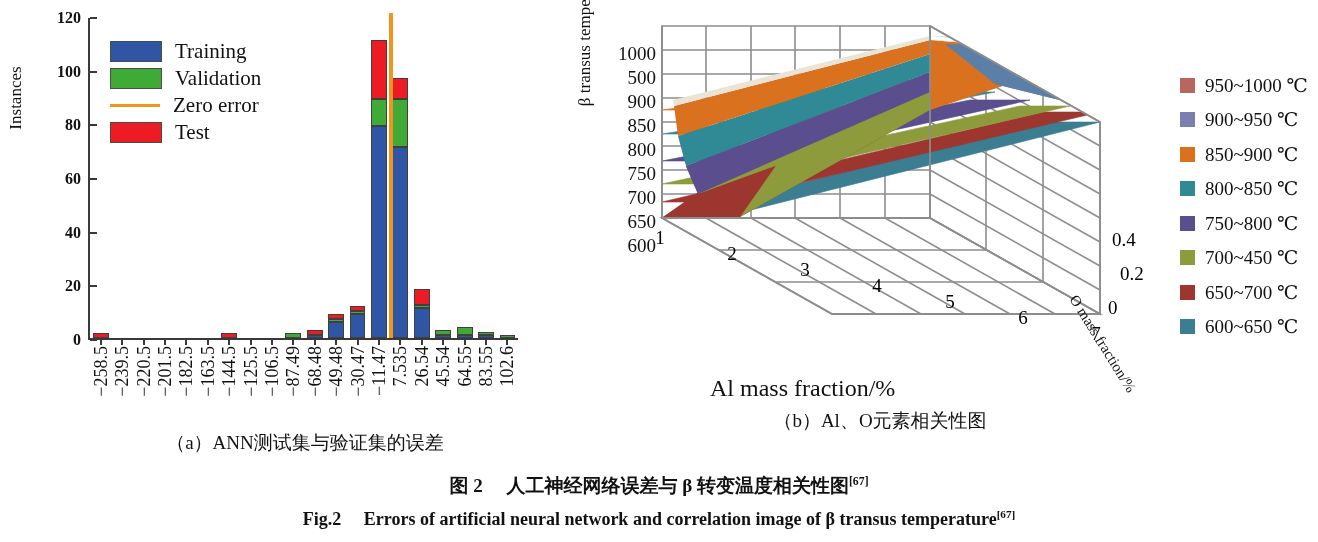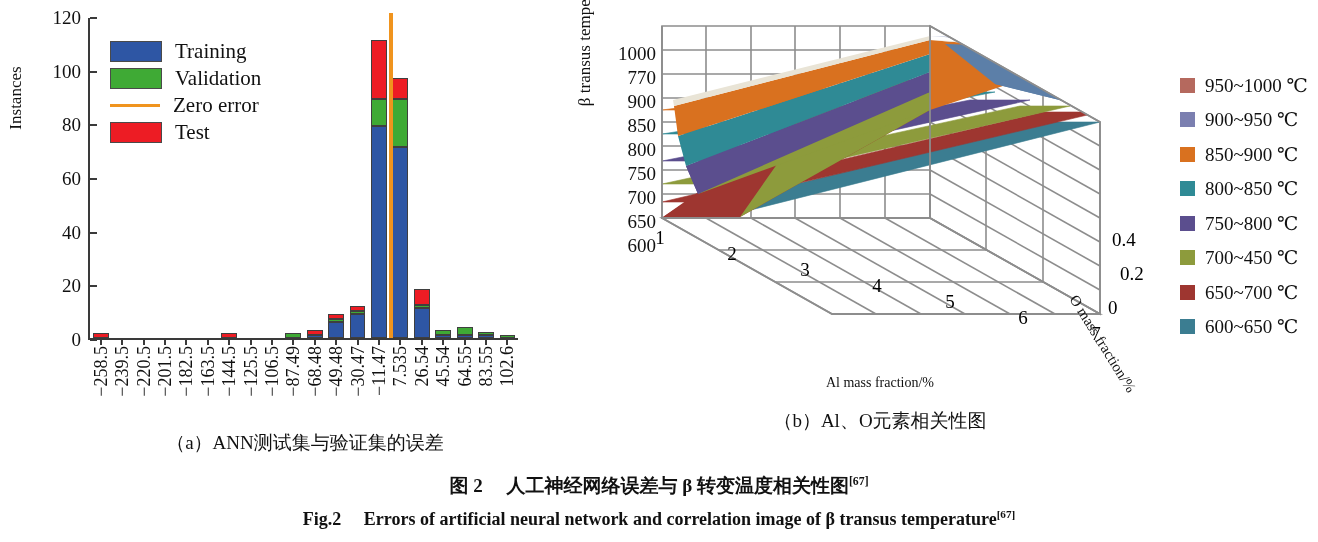--- a/index.html
+++ b/index.html
@@ -13,21 +13,21 @@
 
   #hist-ylabel{position:absolute;left:6px;top:168px;width:140px;
       transform:rotate(-90deg);transform-origin:left top;
       font-size:17px;text-align:center;white-space:nowrap;}
 
   #hist-plot{position:absolute;left:88px;top:18px;width:430px;height:322px;
       border-left:2.5px solid #3a3a3a;border-bottom:2.5px solid #3a3a3a;
       box-sizing:border-box;}
 
   .ytick{position:absolute;right:100%;transform:translateY(-50%);
-      padding-right:9px;font-size:19px;white-space:nowrap;}
+      padding-right:9px;font-size:16px;white-space:nowrap;font-weight:bold;}
   .ytick-mark{position:absolute;left:0;width:7px;height:0;
       border-top:2.5px solid #3a3a3a;transform:translateY(-1px);}
 
   .bars{position:absolute;left:0;bottom:0;width:100%;height:100%;
       display:flex;align-items:flex-end;}
   .barcell{flex:1 1 0;height:100%;position:relative;display:flex;
       flex-direction:column;justify-content:flex-end;align-items:center;}
   .barstack{width:74%;display:flex;flex-direction:column-reverse;
       box-sizing:border-box;}
   .seg{width:100%;box-sizing:border-box;}
@@ -60,21 +60,21 @@
   
   #surf-panel{position:absolute;left:560px;top:0;width:620px;height:460px;}
   #surf-ylabel{position:absolute;left:14px;top:126px;width:210px;
       transform:rotate(-90deg);transform-origin:left top;
       font-size:17px;text-align:center;white-space:nowrap;}
   #surf-ytick-col{position:absolute;left:24px;top:28px;width:72px;height:320px;}
   .sy{position:absolute;right:0;transform:translateY(-50%);font-size:19px;}
   #surf-svg{position:absolute;left:40px;top:14px;}
   .ax-num{font-size:19px;font-family:"Liberation Serif",serif;}
   #surf-xlabel{position:absolute;left:150px;top:375px;width:340px;
-      text-align:center;font-size:14px;}
+      font-size:24px;}
   #surf-zlabel{position:absolute;left:520px;top:292px;width:150px;
       font-size:15px;transform:rotate(58deg);transform-origin:left top;
       white-space:nowrap;}
   #surf-caption{position:absolute;left:100px;top:408px;width:440px;
       text-align:center;font-size:19px;}
 
   
   #temp-legend{position:absolute;left:1180px;top:68px;width:138px;}
   .tl-row{display:flex;align-items:center;height:34.5px;}
   .tl-sw{width:15px;height:15px;margin-right:10px;flex:0 0 auto;}
@@ -280,21 +280,21 @@
 
     <div id="hist-caption">（a）ANN测试集与验证集的误差</div>
   </div>
 
   <div id="surf-panel">
 
     <div id="surf-ylabel">β transus temperature/℃</div>
 
     <div id="surf-ytick-col">
         <div class="sy" style="top: 26px;">1000</div>
-        <div class="sy" style="top: 50px;">770</div>
+        <div class="sy" style="top: 50px;">500</div>
         <div class="sy" style="top: 74px;">900</div>
         <div class="sy" style="top: 98px;">850</div>
         <div class="sy" style="top: 122px;">800</div>
         <div class="sy" style="top: 146px;">750</div>
         <div class="sy" style="top: 170px;">700</div>
         <div class="sy" style="top: 194px;">650</div>
         <div class="sy" style="top: 218px;">600</div>
       </div>
 
     <svg id="surf-svg" width="560" height="360">

